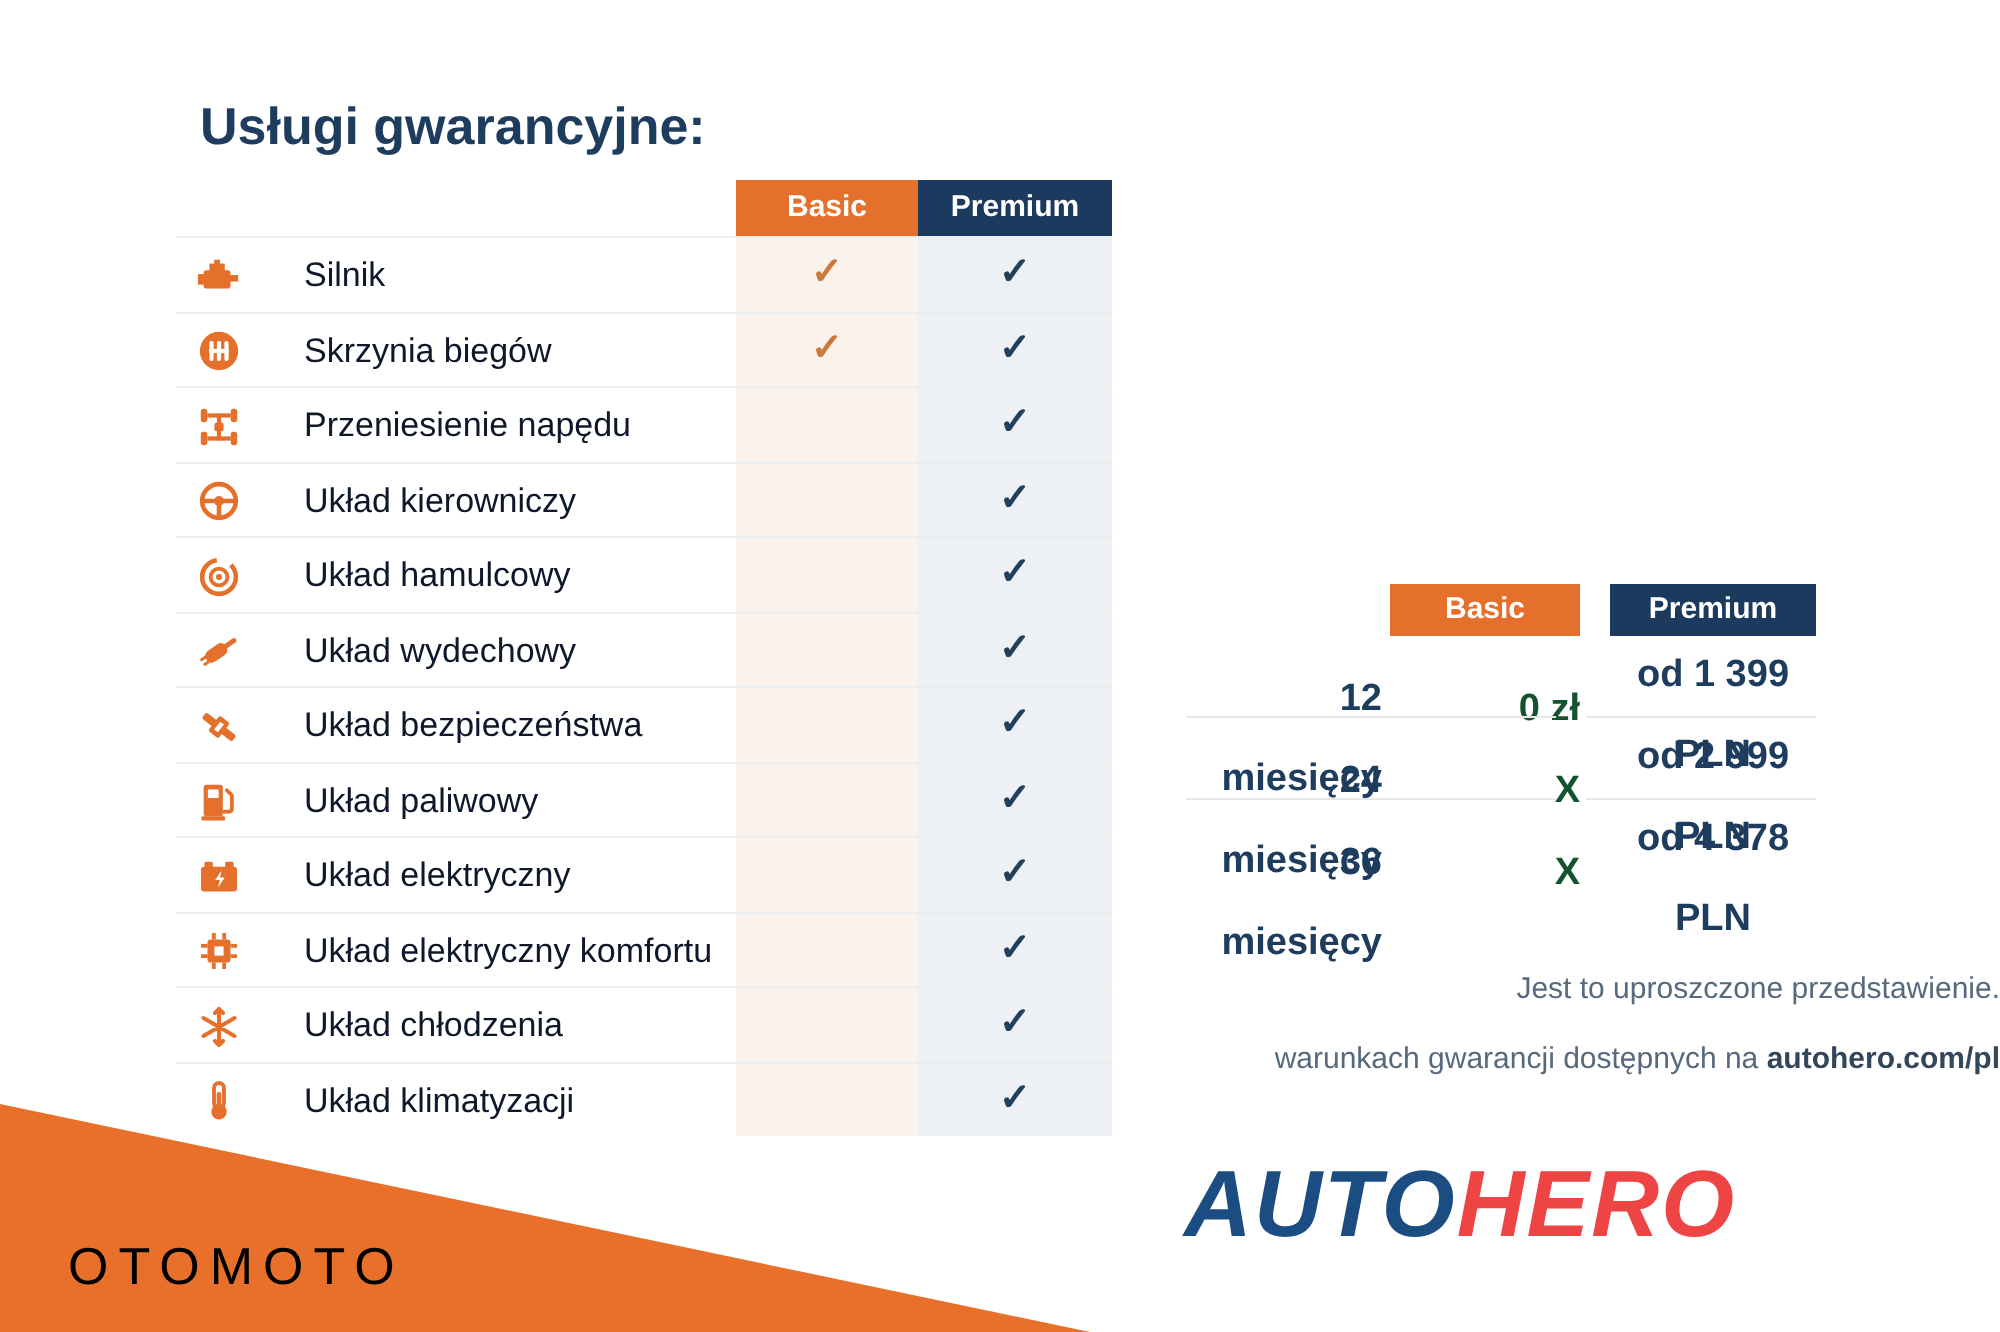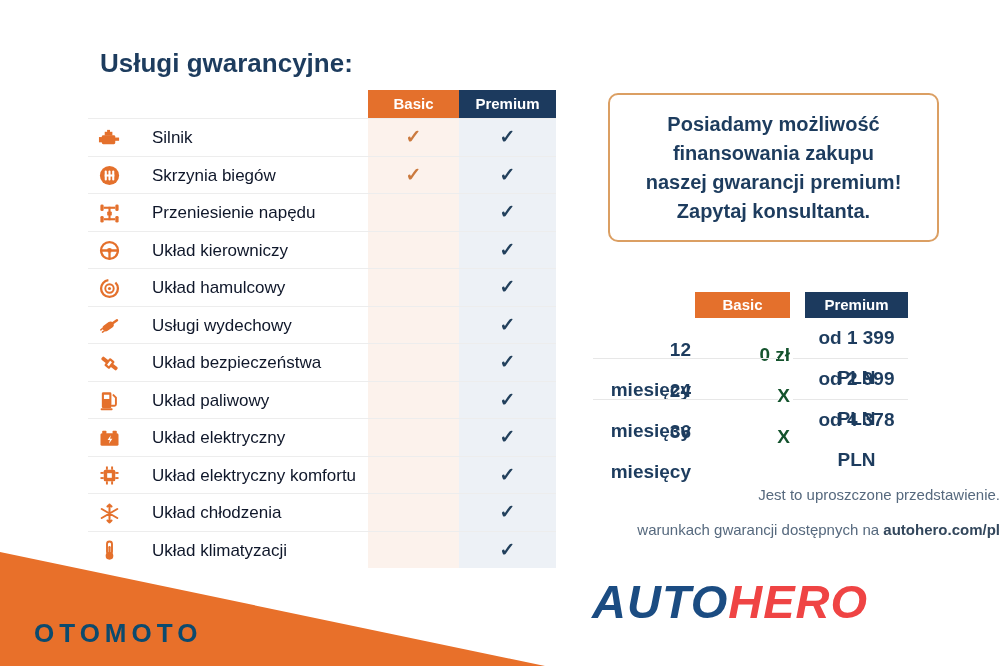--- a/index.html
+++ b/index.html
@@ -56,22 +56,22 @@
   .disclaimer b{color:#33475c;}
 
   .autohero{position:absolute;left:592px;top:574px;font-size:47px;font-weight:bold;
             font-style:italic;letter-spacing:1px;white-space:nowrap;}
   .autohero .p1{color:#1b4c82;margin-top:16px;}
   .autohero .p2{color:#ef4444;}
 
   .wedge{position:absolute;left:0;top:552px;width:545px;height:114px;background:#e8702a;
          -webkit-clip-path:polygon(0 0,100% 100%,0 100%);
          clip-path:polygon(0 0,100% 100%,0 100%);}
-  .otomoto{position:absolute;left:34px;top:618px;font-size:26px;font-weight:bold;
-           color:#0c4a6e;letter-spacing:5px;}
+  .otomoto{position:absolute;left:34px;top:618px;font-size:26px;font-weight:normal;
+           color:#000000;letter-spacing:5px;}
 </style>
 </head>
 <body>
 
 <div id="stage">
 
   <div class="page-title">Usługi gwarancyjne:</div>
 
   <div class="wtable">
     <div class="band basic"></div>
@@ -161,21 +161,21 @@
         <div class="wrow">
     <span class="ricon">
             <svg viewBox="0 0 24 24">
               <g transform="rotate(-35 12 12)">
                 <rect x="4" y="8.6" width="12.5" height="6.8" rx="3.2" fill="#e4702c"></rect>
                 <path d="M16.5 12h5" stroke="#e4702c" stroke-width="2.6" stroke-linecap="round"></path>
                 <path d="M2 10.5h2M2 13.5h2" stroke="#e4702c" stroke-width="1.6" stroke-linecap="round"></path>
               </g>
             </svg>
           </span>
-    <span class="rlabel">Usługi wydechowy</span>
+    <span class="rlabel">Układ wydechowy</span>
     <span class="cell basic"></span>
     <span class="cell premium">✓</span>
   </div>
         <div class="wrow">
     <span class="ricon">
             <svg viewBox="0 0 24 24">
               <g transform="rotate(38 12 12)" fill="#e4702c">
                 <rect x="2" y="10" width="20" height="4" rx="1.4"></rect>
                 <rect x="8.6" y="7" width="6.8" height="10" rx="1.4"></rect>
                 <rect x="10.8" y="9.4" width="2.4" height="5.2" fill="#fff"></rect>
@@ -257,28 +257,20 @@
               <path d="M12 8.5v8" stroke="#e4702c" stroke-width="2.4" stroke-linecap="round"></path>
             </svg>
           </span>
     <span class="rlabel">Układ klimatyzacji</span>
     <span class="cell basic"></span>
     <span class="cell premium">✓</span>
   </div>
       </div>
   </div>
 
-  <div class="finbox">
-    <div class="fintext">
-      <span>Posiadamy możliwość</span><br>
-      <span>finansowania zakupu</span><br>
-      <span>naszej gwarancji premium!</span><br>
-      <span>Zapytaj konsultanta.</span>
-    </div>
-  </div>
 
   <div class="ptable">
     <div class="phdr basic">Basic</div>
     <div class="phdr premium">Premium</div>
     <div class="prows" id="prows">
         <div class="prow">
           <span class="period">12 miesięcy</span>
           <span class="pv-basic">0 zł</span>
           <span class="pv-premium">od 1 399 PLN</span>
         </div>

